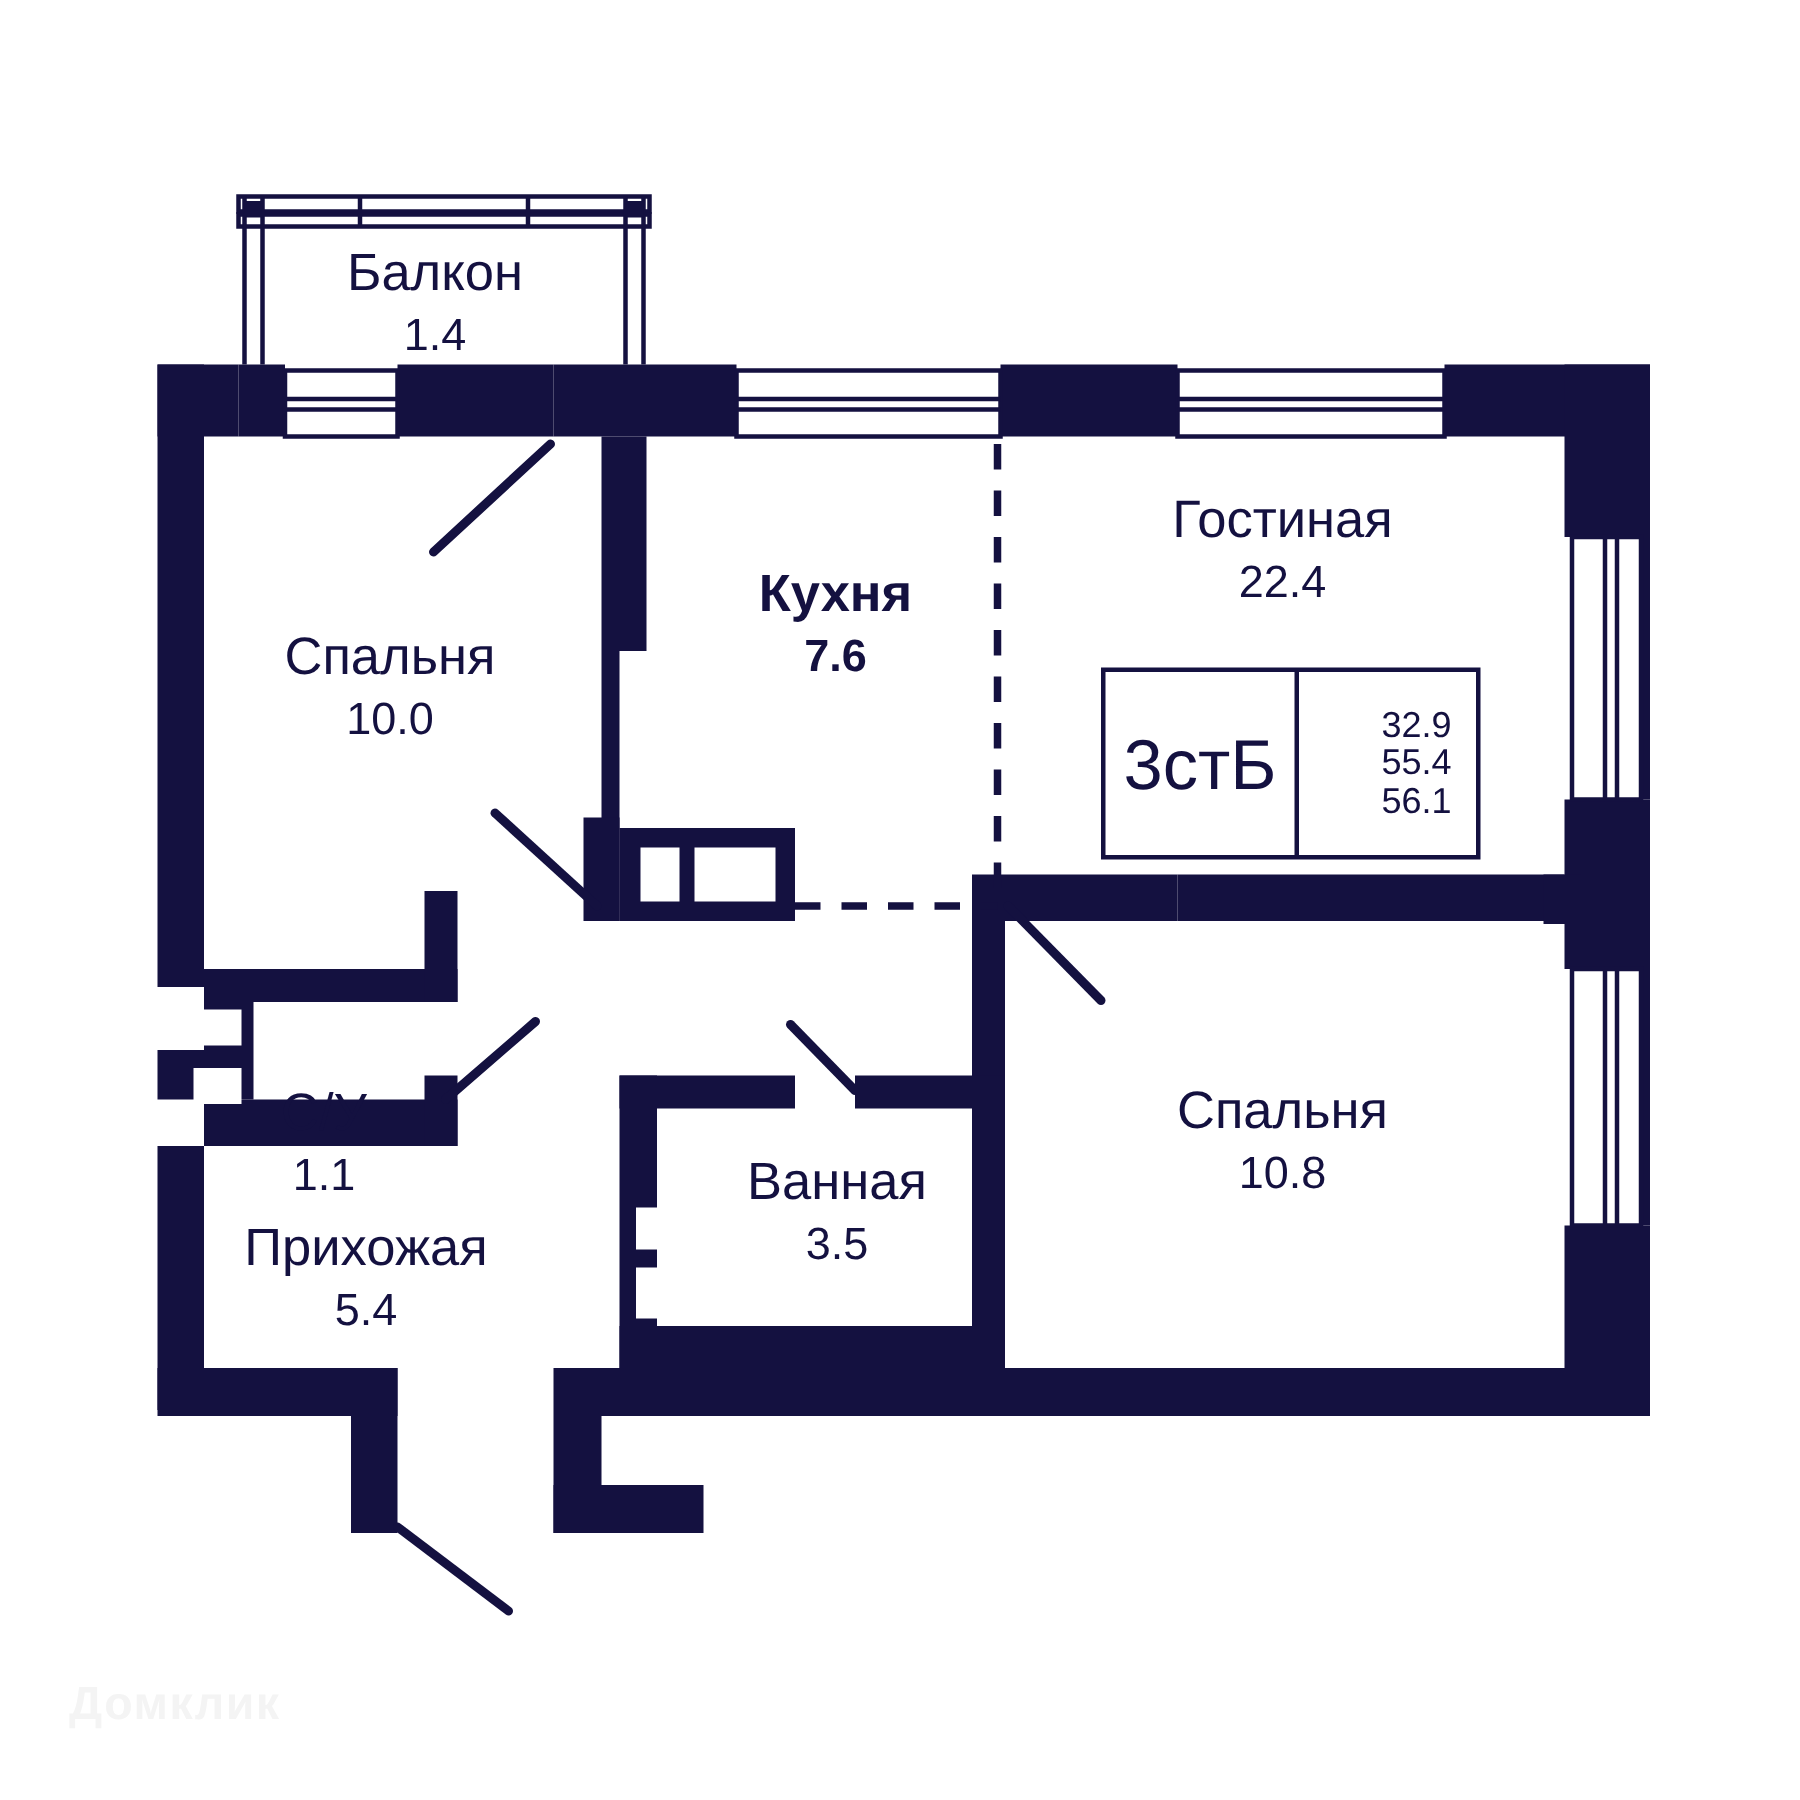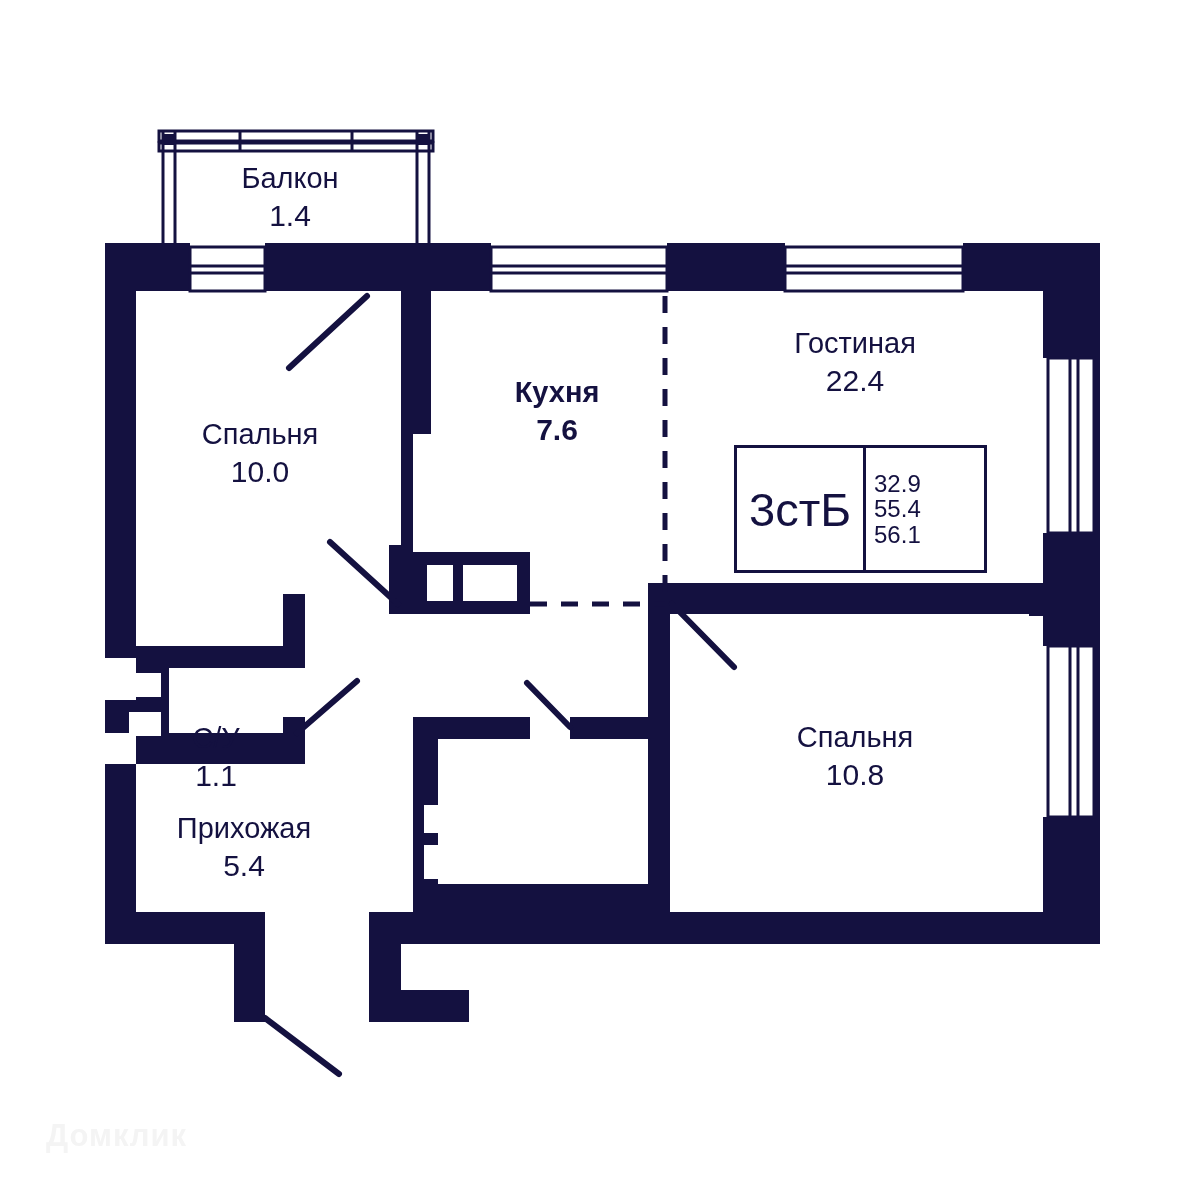--- a/index.html
+++ b/index.html
@@ -3,21 +3,21 @@
 <meta charset="utf-8">
 <style>
   html,body{margin:0;padding:0;background:#ffffff;}
   body{width:1200px;height:1200px;overflow:hidden;
        font-family:"Liberation Sans","DejaVu Sans",sans-serif;}
   #plan{position:relative;width:1200px;height:1200px;background:#ffffff;}
   svg{position:absolute;top:0;left:0;width:1200px;height:1200px;}
   .rlabel{position:absolute;text-align:center;color:#141140;
           font-family:"Liberation Sans","DejaVu Sans",sans-serif;
           line-height:1.28;white-space:nowrap;pointer-events:none;}
-  .rname{font-size:29px;text-align:center;}
+  .rname{font-size:35px;text-align:center;}
   .rarea{font-size:30px;}
   .infobox{position:absolute;border:3px solid #141140;background:#ffffff;
            display:flex;align-items:stretch;}
   .ib-left{display:flex;align-items:center;justify-content:center;
            padding:0 12px;border-right:3px solid #141140;}
   .ib-left span{font-size:47px;color:#141140;letter-spacing:0px;}
   .ib-right{display:flex;flex-direction:column;align-items:flex-end;
             justify-content:center;padding:4px 10px 4px 8px;}
   .ib-right span{font-size:24px;color:#141140;line-height:1.06;}
   .wm{position:absolute;left:46px;top:1118px;display:flex;align-items:center;
@@ -177,32 +177,36 @@
     <div class="rname">Гостиная</div>
     <div class="rarea">22.4</div>
   </div>
 
 
   <div class="rlabel" style="left:126px;top:672px;width:180px;margin-top:48px;">
     <div class="rname">С/У</div>
     <div class="rarea">1.1</div>
   </div>
 
+  <div class="rlabel" style="left:458px;top:766px;width:200px;">
+    <div class="rname">Ванная</div>
+    <div class="rarea">3.5</div>
+  </div>
 
   <div class="rlabel" style="left:144px;top:810px;width:200px;">
     <div class="rname">Прихожая</div>
     <div class="rarea">5.4</div>
   </div>
 
   <div class="rlabel" style="left:755px;top:719px;width:200px;">
     <div class="rname">Спальня</div>
     <div class="rarea">10.8</div>
   </div>
 
-  <div class="infobox" style="left:734px;top:445px;width:247px;height:122px;">
+  <div class="infobox" style="left:734px;top:445px;width:247px;height:122px;gap:47px;">
     <div class="ib-left">
       <span>3стБ</span>
     </div>
     <div class="ib-right">
       <span>32.9</span>
       <span>55.4</span>
       <span>56.1</span>
     </div>
   </div>
 

